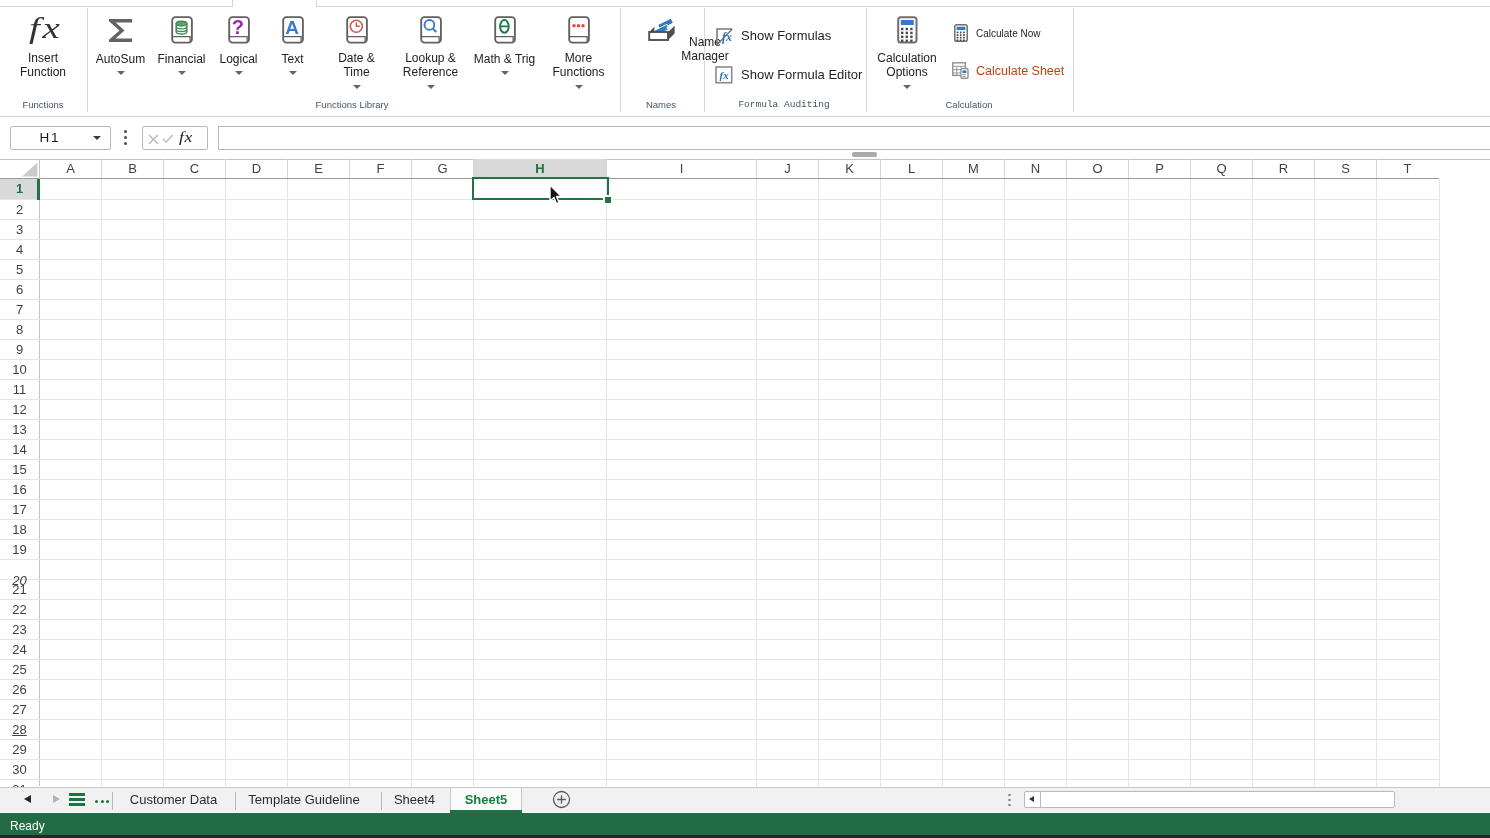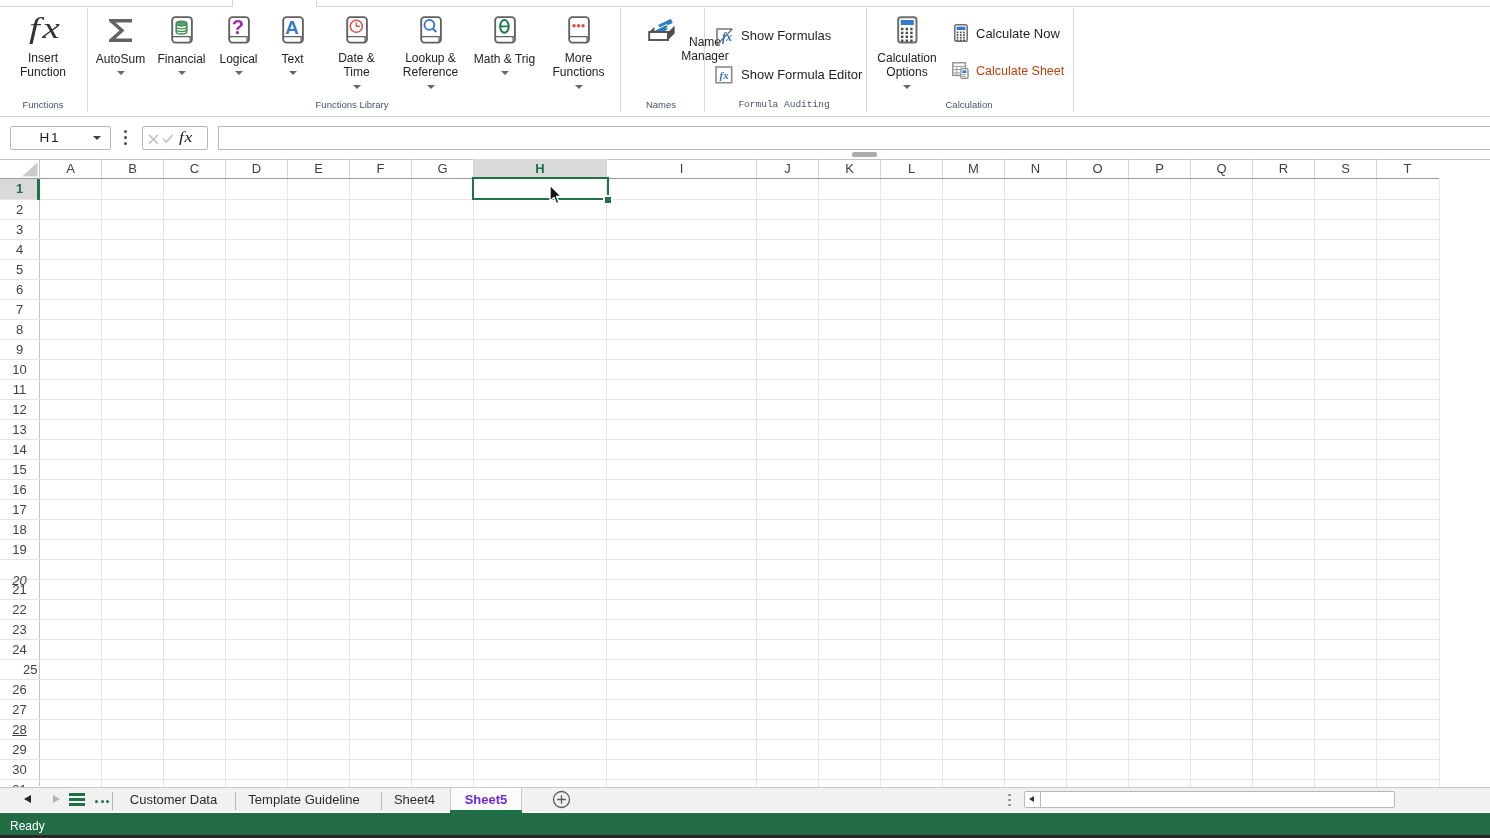--- a/index.html
+++ b/index.html
@@ -142,21 +142,21 @@
       <rect x="2.7" y="10.2" width="1.7" height="1.7" fill="#4a4a4a"></rect>
       <rect x="5.9" y="10.2" width="1.7" height="1.7" fill="#4a4a4a"></rect>
       <rect x="9.1" y="10.2" width="1.7" height="1.7" fill="#4a4a4a"></rect>
       <rect x="2.7" y="12.8" width="1.7" height="1.7" fill="#4a4a4a"></rect>
       <rect x="5.9" y="12.8" width="1.7" height="1.7" fill="#4a4a4a"></rect>
       <rect x="9.1" y="12.8" width="1.7" height="1.7" fill="#4a4a4a"></rect>
       <rect x="2.7" y="15.4" width="1.7" height="1.7" fill="#4a4a4a"></rect>
       <rect x="5.9" y="15.4" width="1.7" height="1.7" fill="#4a4a4a"></rect>
       <rect x="9.1" y="15.4" width="1.7" height="1.7" fill="#4a4a4a"></rect>
     </svg>
-<div class="a" style="left:976px;top:26.5px;height:13px;line-height:13px;font-size:13px;color:#1f1f1f">Calculate Now</div>
+<div class="a" style="left:976px;top:26.5px;height:13px;line-height:13px;font-size:10px;color:#1f1f1f">Calculate Now</div>
 <svg class="a" style="left:951.5px;top:62px" width="18" height="18" viewBox="0 0 18 18">
       <rect x="0.8" y="0.8" width="12.6" height="12.6" fill="#fff" stroke="#8f8f8f" stroke-width="1.4"></rect>
       <path d="M0.8 4.3 H13.4 M0.8 7.6 H13.4 M0.8 10.9 H8 M4.8 4.3 V13.4 M9.1 4.3 V6.5" stroke="#9a9a9a" stroke-width="1"></path>
       <rect x="8.9" y="6.7" width="7.1" height="9.6" rx="1" fill="#fff" stroke="#8a8a8a" stroke-width="1.3"></rect>
       <rect x="10.4" y="8.4" width="4" height="2.6" fill="#3579c8"></rect>
       <rect x="10.4" y="12" width="1.2" height="1.2" fill="#777"></rect>
       <rect x="12.2" y="12" width="1.2" height="1.2" fill="#777"></rect>
       <rect x="10.4" y="14" width="1.2" height="1.2" fill="#777"></rect>
       <rect x="12.2" y="14" width="1.2" height="1.2" fill="#777"></rect>
     </svg>
@@ -292,21 +292,21 @@
 <div class="rownum" style="left:1.5px;top:462.5px;height:13px;line-height:13px;">15</div>
 <div class="rownum" style="left:1.5px;top:482.5px;height:13px;line-height:13px;">16</div>
 <div class="rownum" style="left:1.5px;top:502.5px;height:13px;line-height:13px;">17</div>
 <div class="rownum" style="left:1.5px;top:522.5px;height:13px;line-height:13px;">18</div>
 <div class="rownum" style="left:1.5px;top:542.5px;height:13px;line-height:13px;">19</div>
 <div class="rownum" style="left:1.5px;top:574px;height:13px;line-height:13px;font-style:italic;">20</div>
 <div class="rownum" style="left:1.5px;top:582.5px;height:13px;line-height:13px;">21</div>
 <div class="rownum" style="left:1.5px;top:602.5px;height:13px;line-height:13px;">22</div>
 <div class="rownum" style="left:1.5px;top:622.5px;height:13px;line-height:13px;">23</div>
 <div class="rownum" style="left:1.5px;top:642.5px;height:13px;line-height:13px;">24</div>
-<div class="rownum" style="left:1.5px;top:662.5px;height:13px;line-height:13px;text-align:right;">25</div>
+<div class="rownum" style="left:1.5px;top:662.5px;height:13px;line-height:13px;">25</div>
 <div class="rownum" style="left:1.5px;top:682.5px;height:13px;line-height:13px;">26</div>
 <div class="rownum" style="left:1.5px;top:702.5px;height:13px;line-height:13px;">27</div>
 <div class="rownum" style="left:1.5px;top:722.5px;height:13px;line-height:13px;text-decoration:underline;">28</div>
 <div class="rownum" style="left:1.5px;top:742.5px;height:13px;line-height:13px;">29</div>
 <div class="rownum" style="left:1.5px;top:762.5px;height:13px;line-height:13px;">30</div>
 <div class="rownum" style="left:1.5px;top:782.5px;height:13px;line-height:13px;">31</div>
 <div class="a" style="left:37px;top:178.5px;width:2.6px;height:21px;background:#217346"></div>
 <div class="a" style="left:471.5px;top:176.5px;width:137px;height:23.5px;border:2.4px solid #217346;box-sizing:border-box"></div>
 <div class="a" style="left:603px;top:195px;width:9.5px;height:9.5px;background:#fff"></div>
 <div class="a" style="left:604.5px;top:196.5px;width:6.5px;height:6.5px;background:#217346"></div>
@@ -323,21 +323,21 @@
 <div class="a" style="left:100.5px;top:800px;width:3.2px;height:3.2px;border-radius:50%;background:#1e7145"></div>
 <div class="a" style="left:106px;top:800px;width:3.2px;height:3.2px;border-radius:50%;background:#1e7145"></div>
 <div class="a" style="left:112px;top:792px;width:1px;height:18px;background:#b7b7b7"></div>
 <div class="a" style="left:235px;top:792px;width:1px;height:18px;background:#b7b7b7"></div>
 <div class="a" style="left:381px;top:792px;width:1px;height:18px;background:#b7b7b7"></div>
 <div class="tabtxt" style="left:173.5px;">Customer Data</div>
 <div class="tabtxt" style="left:304px;">Template Guideline</div>
 <div class="tabtxt" style="left:414.5px;">Sheet4</div>
 <div class="a" style="left:450px;top:787.5px;width:72px;height:24.5px;background:#fbfbfb;border-left:1px solid #c9c9c9;border-right:1px solid #c9c9c9;box-sizing:border-box"></div>
 <div class="a" style="left:450px;top:809.5px;width:72px;height:3px;background:#1e7145"></div>
-<div class="tabtxt" style="left:486px;font-weight:bold;color:#6d28d9">Sheet5</div>
+<div class="tabtxt" style="left:486px;font-weight:bold;color:#15803d">Sheet5</div>
 <svg class="a" style="left:552px;top:790px" width="19" height="19" viewBox="0 0 19 19">
       <circle cx="9.5" cy="9.5" r="8" fill="none" stroke="#595959" stroke-width="1.3"></circle>
       <path d="M9.5 5.2 V13.8 M5.2 9.5 H13.8" stroke="#595959" stroke-width="1.3"></path>
     </svg>
 <div class="a" style="left:1008px;top:793.5px;width:2.6px;height:2.6px;border-radius:50%;background:#8a8a8a"></div>
 <div class="a" style="left:1008px;top:798.5px;width:2.6px;height:2.6px;border-radius:50%;background:#8a8a8a"></div>
 <div class="a" style="left:1008px;top:803.5px;width:2.6px;height:2.6px;border-radius:50%;background:#8a8a8a"></div>
 <div class="a" style="left:1024px;top:790.5px;width:371px;height:17px;background:#fff;border:1px solid #b9b9b9;border-radius:2px;box-sizing:border-box"></div>
 <div class="a" style="left:1040px;top:791px;width:1px;height:16px;background:#b9b9b9"></div>
 <div class="a" style="left:1029px;top:795.5px;width:0;height:0;border-top:3.6px solid transparent;border-bottom:3.6px solid transparent;border-right:5.5px solid #333"></div>

